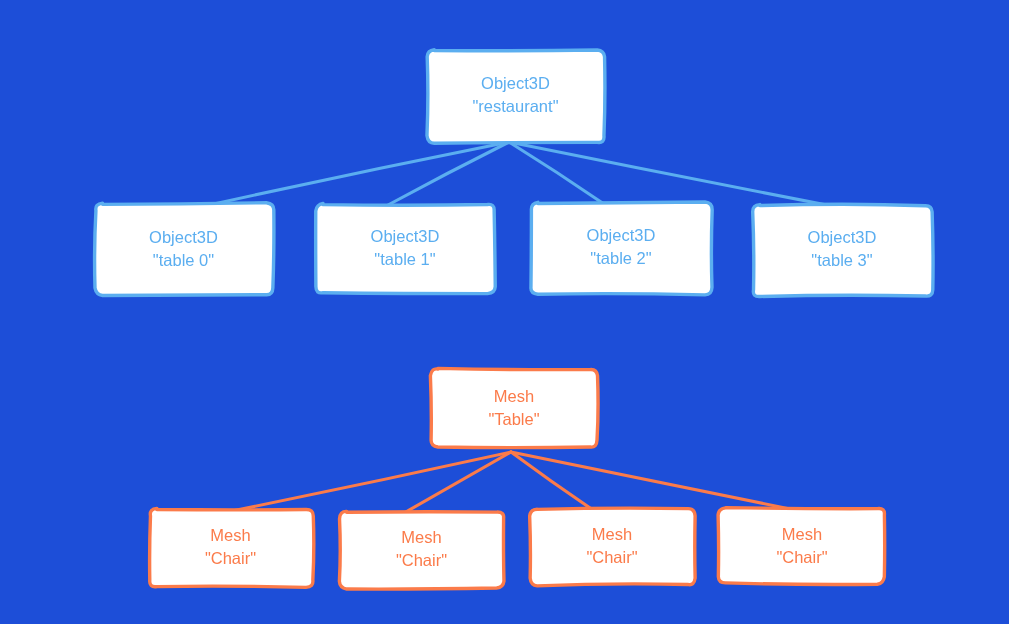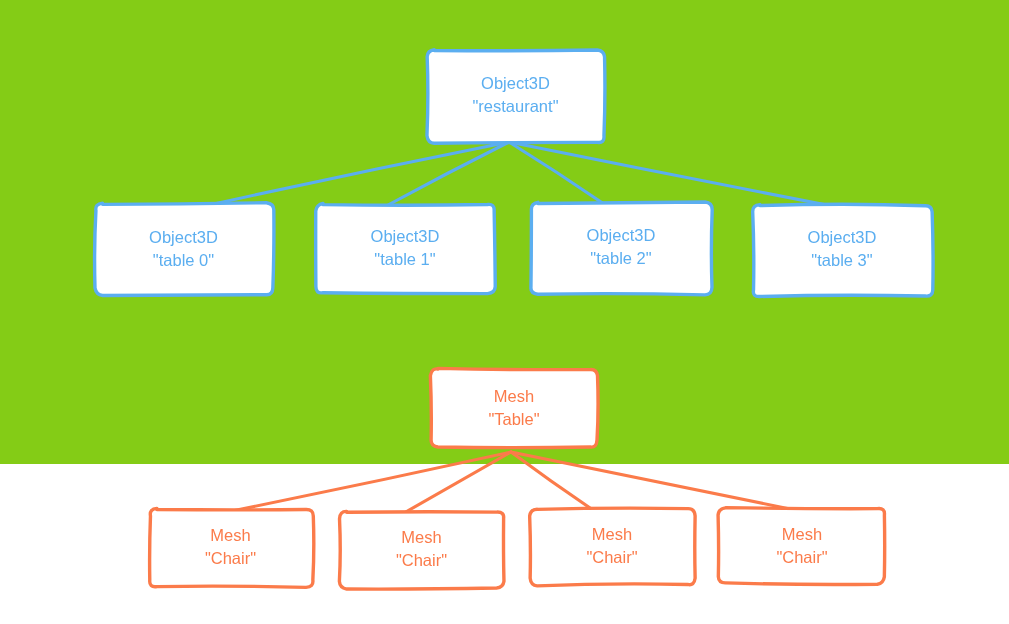--- a/index.html
+++ b/index.html
@@ -9,22 +9,22 @@
   }
   body {
     width: 1009px;
     height: 624px;
     overflow: hidden;
     font-family: "Liberation Sans", sans-serif;
   }
   #diagram-root {
     position: relative;
     width: 1009px;
-    height: 464px;
-    background: #84cc16;
+    height: 624px;
+    background: #1d4ed8;
   }
   svg.diagram-canvas {
     position: absolute;
     top: 0;
     left: 0;
     width: 1009px;
     height: 624px;
   }
   .node-label {
     font-family: "Liberation Sans", sans-serif;

